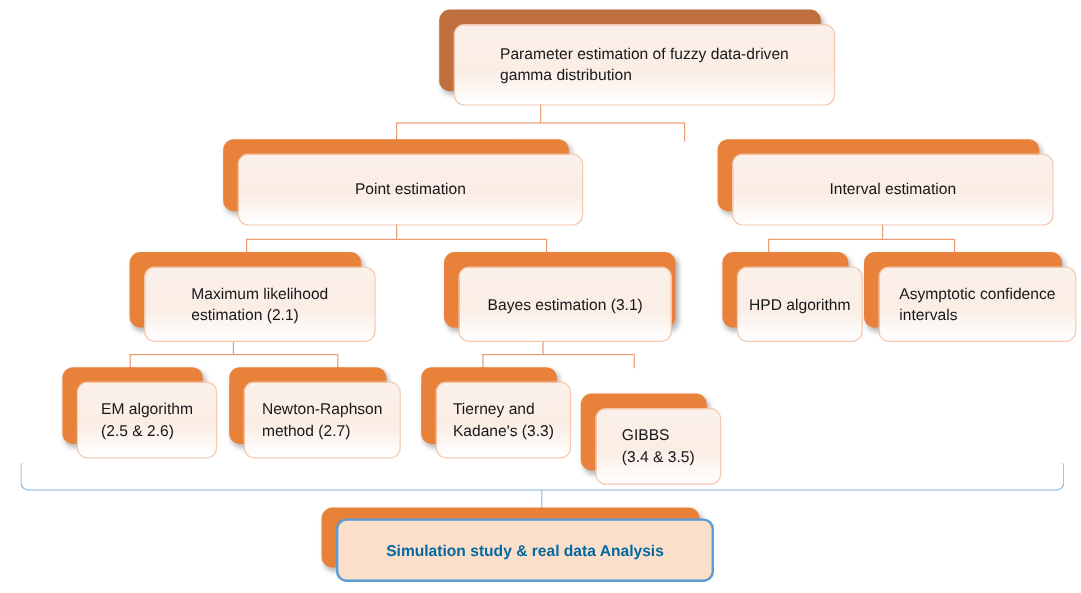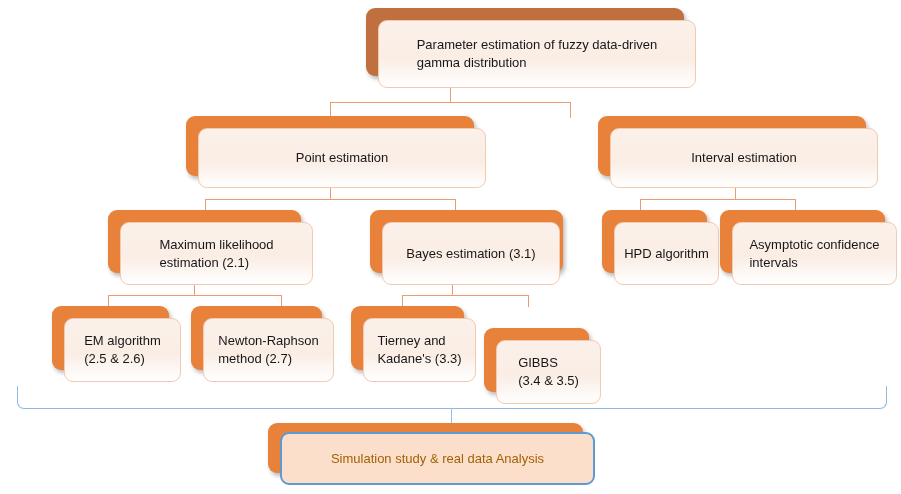--- a/index.html
+++ b/index.html
@@ -74,22 +74,22 @@
   
   .node.root .shadow { background: #C0703E; }
 
   
   .node.summary .shadow { background: #E8813A; }
   .node.summary .face {
     border: 2px solid #5B9BD5;
     background: #FBDFCB;
   }
   .node.summary .label {
-    font-weight: normal;
-    color: #a16207;
+    font-weight: bold;
+    color: #0369a1;
     font-size: 13px;
   }
 </style>
 </head>
 <body>
 
 <div id="canvas">
 
   <div class="conn conn-v" style="left:450px; top:85px; height:17px;"></div>
 

